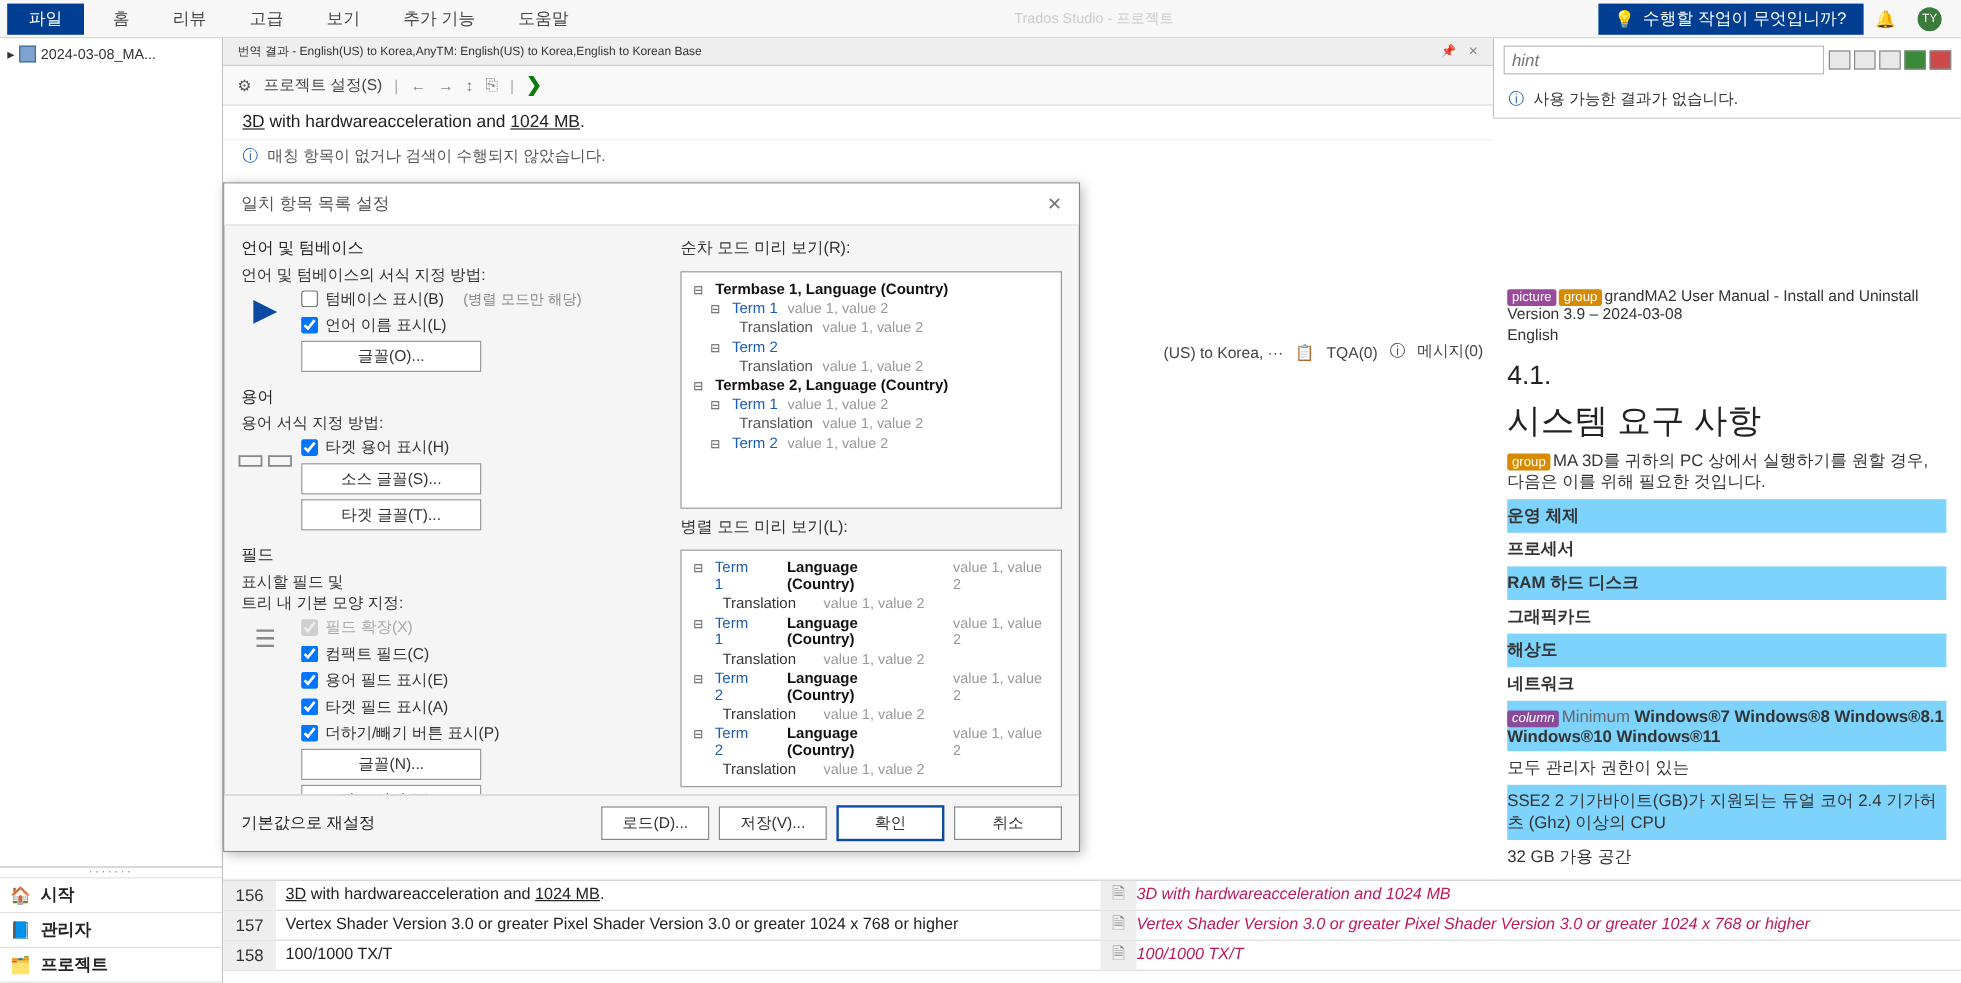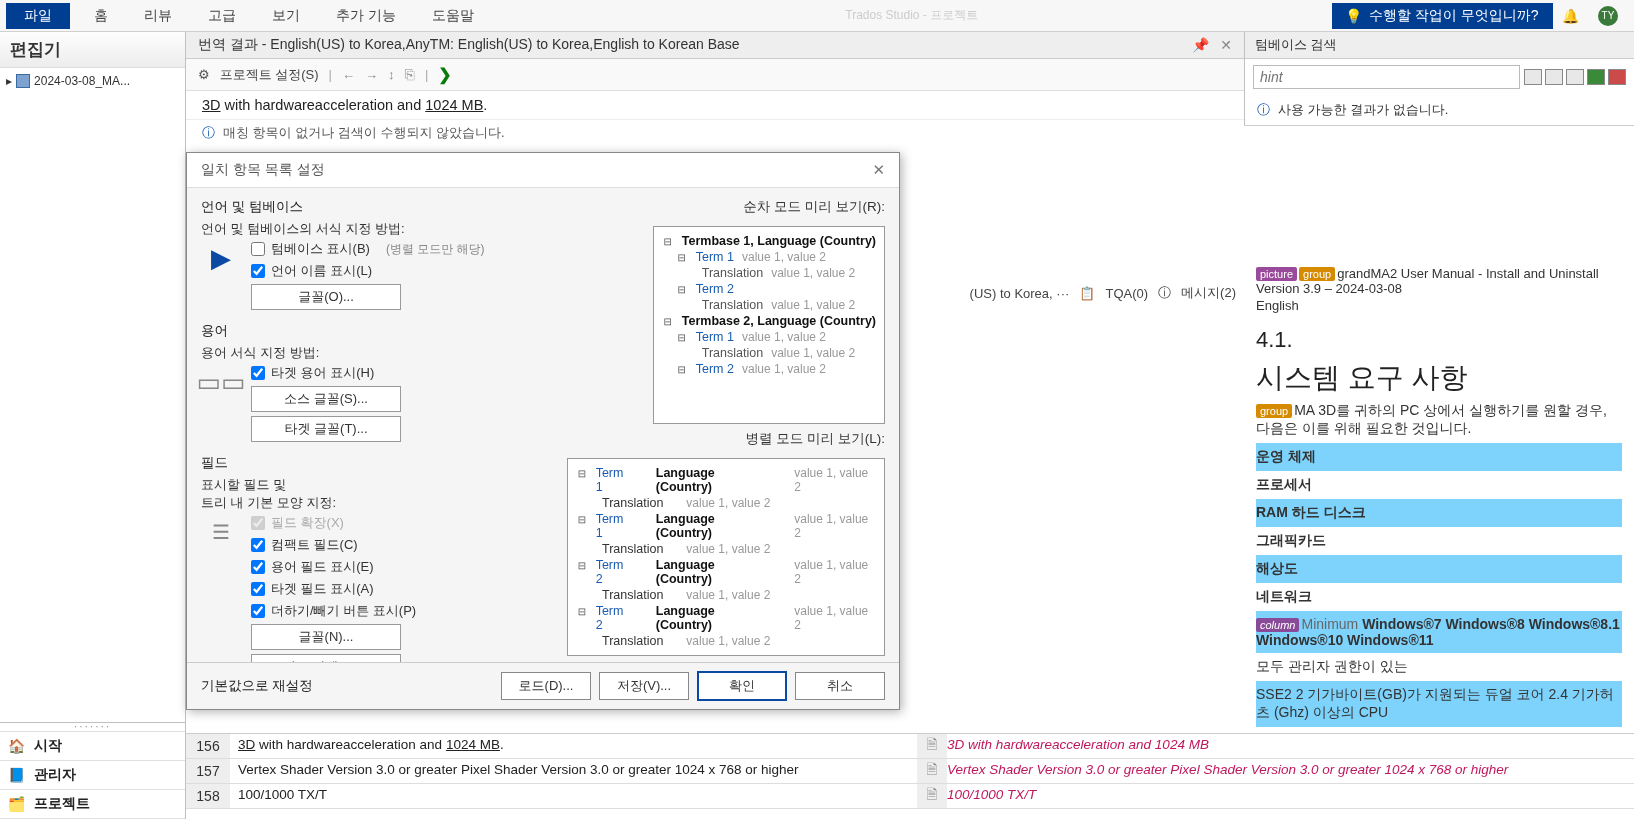--- a/index.html
+++ b/index.html
@@ -21,21 +21,21 @@
 .left-panel .tree { flex: 1; padding: 4px; }
 .tree-item { display: flex; align-items: center; gap: 4px; padding: 2px 2px; font-size: 12px; color: #333; }
 .ti-icon { width: 14px; height: 14px; background: #7fa3d1; border: 1px solid #3b6aa0; }
 .left-nav { border-top: 1px solid #c0c0c0; }
 .nav-dots { text-align: center; color: #888; font-size: 10px; letter-spacing: 2px; border-bottom: 1px solid #e0e0e0; padding: 0; line-height: 8px; }
 .nav-item { display: flex; align-items: center; gap: 8px; padding: 5px 8px; font-size: 14px; font-weight: 600; color: #222; border-bottom: 1px solid #e0e0e0; cursor: pointer; }
 .nav-icon { width: 18px; height: 18px; display: flex; align-items: center; justify-content: center; font-size: 14px; }
 
 
 .center { flex: 1; display: flex; flex-direction: column; background: #fff; position: relative; }
-.tab-hdr { background: #eee; border-bottom: 1px solid #ccc; padding: 4px 12px; font-size: 14px; color: #333; display: flex; align-items: center; }
+.tab-hdr { background: #eee; border-bottom: 1px solid #ccc; padding: 4px 12px; font-size: 10px; color: #333; display: flex; align-items: center; }
 .tab-hdr .pin { margin-left: auto; display: flex; gap: 10px; color: #888; }
 .toolbar2 { background: #f9f9f9; border-bottom: 1px solid #ddd; padding: 6px 12px; font-size: 13px; color: #333; display: flex; align-items: center; gap: 10px; }
 .tb2-label { color: #444; }
 .tb2-sep { color: #aaa; }
 .arrow { color: #0a7a0a; font-weight: bold; font-size: 16px; }
 .seg-row { padding: 6px 16px; font-size: 14.5px; color: #222; border-bottom: 1px solid #eee; }
 .seg-row .u { text-decoration: underline; }
 .info-row { padding: 4px 16px; font-size: 13px; color: #555; display: flex; align-items: center; gap: 8px; }
 
 .status-tabs { position: absolute; right: 8px; top: 252px; font-size: 13px; color: #444; display: flex; gap: 10px; align-items: center; }
@@ -69,21 +69,21 @@
 .tb-search { padding: 6px 8px; display: flex; align-items: center; gap: 4px; }
 .tb-input { flex: 1; border: 1px solid #bbb; padding: 3px 6px; font-size: 14px; font-style: italic; color: #999; }
 .tb-icons { display: flex; gap: 3px; }
 .tb-ico { width: 18px; height: 16px; border: 1px solid #888; background: #e8e8e8; }
 .tb-msg { padding: 6px 12px; font-size: 13px; color: #333; display: flex; gap: 8px; align-items: center; }
 .dialog { position: absolute; left: 186px; top: 152px; width: 714px; height: 558px; background: #f5f5f5; border: 1px solid #888; box-shadow: 2px 2px 10px rgba(0,0,0,0.3); display: flex; flex-direction: column; }
 .dlg-title { background: #fff; padding: 8px 14px; font-size: 14px; color: #555; display: flex; align-items: center; border-bottom: 1px solid #ddd; }
 .dlg-close { margin-left: auto; color: #777; font-size: 15px; cursor: pointer; }
 .dlg-body { flex: 1; display: flex; padding: 10px 14px 6px 14px; gap: 10px; overflow: hidden; }
 .dlg-left { width: 356px; display: flex; flex-direction: column; gap: 8px; }
-.dlg-right { flex: 1; display: flex; flex-direction: column; gap: 6px; align-items: flex-end; }
+.dlg-right { flex: 1; display: flex; flex-direction: column; gap: 6px; }
 
 .sect { }
 .sect-h { font-size: 13.5px; color: #222; margin-bottom: 4px; }
 .sect-sub { font-size: 13px; color: #333; margin-left: 0; }
 .sect-group { display: flex; gap: 10px; margin: 2px 0 4px 0; }
 .sect-icon { width: 40px; height: 36px; display: flex; align-items: center; justify-content: center; color: #0b4aa2; font-size: 26px; }
 .sect-opts { flex: 1; display: flex; flex-direction: column; gap: 4px; }
 .chk { display: flex; align-items: center; gap: 6px; font-size: 13px; }
 .chk input { width: 14px; height: 14px; }
 .note { color: #888; font-size: 12px; margin-left: 10px; }
@@ -122,21 +122,20 @@
   </div>
   <div class="right-icons">
     <span class="icon-txt">🔔</span>
     <span class="icon-txt" style="background:#3a7a3a;color:#fff;border-radius:50%;width:20px;height:20px;display:inline-flex;align-items:center;justify-content:center;font-size:10px;">TY</span>
   </div>
 </div>
 
 <div class="workspace">
 
   <div class="left-panel">
-    <div class="title">편집기</div>
     <div class="tree">
       <div class="tree-item">
         <span>▸</span>
         <span class="ti-icon"></span>
         <span>2024-03-08_MA...</span>
       </div>
     </div>
     <div class="left-nav">
       <div class="nav-dots">·······</div>
       <div class="nav-item">
@@ -179,28 +178,27 @@
     <div class="info-row">
       <span style="color:#1a5cb0;">ⓘ</span>
       <span>매칭 항목이 없거나 검색이 수행되지 않았습니다.</span>
     </div>
 
     <div class="status-tabs">
       <span>(US) to Korea, ···</span>
       <span>📋</span>
       <span>TQA(0)</span>
       <span>ⓘ</span>
-      <span>메시지(2)</span>
+      <span>메시지(0)</span>
     </div>
 
   </div>
 
   <div style="display:flex;flex-direction:column;width:390px;">
     <div class="tb-panel" style="width:auto;flex:0 0 auto;">
-      <div class="tb-title">텀베이스 검색</div>
       <div class="tb-search">
         <input class="tb-input" placeholder="hint" style="">
         <div class="tb-icons">
           <div class="tb-ico"></div>
           <div class="tb-ico"></div>
           <div class="tb-ico"></div>
           <div class="tb-ico" style="background:#3a8a3a;"></div>
           <div class="tb-ico" style="background:#cc4a4a;"></div>
         </div>
       </div>

